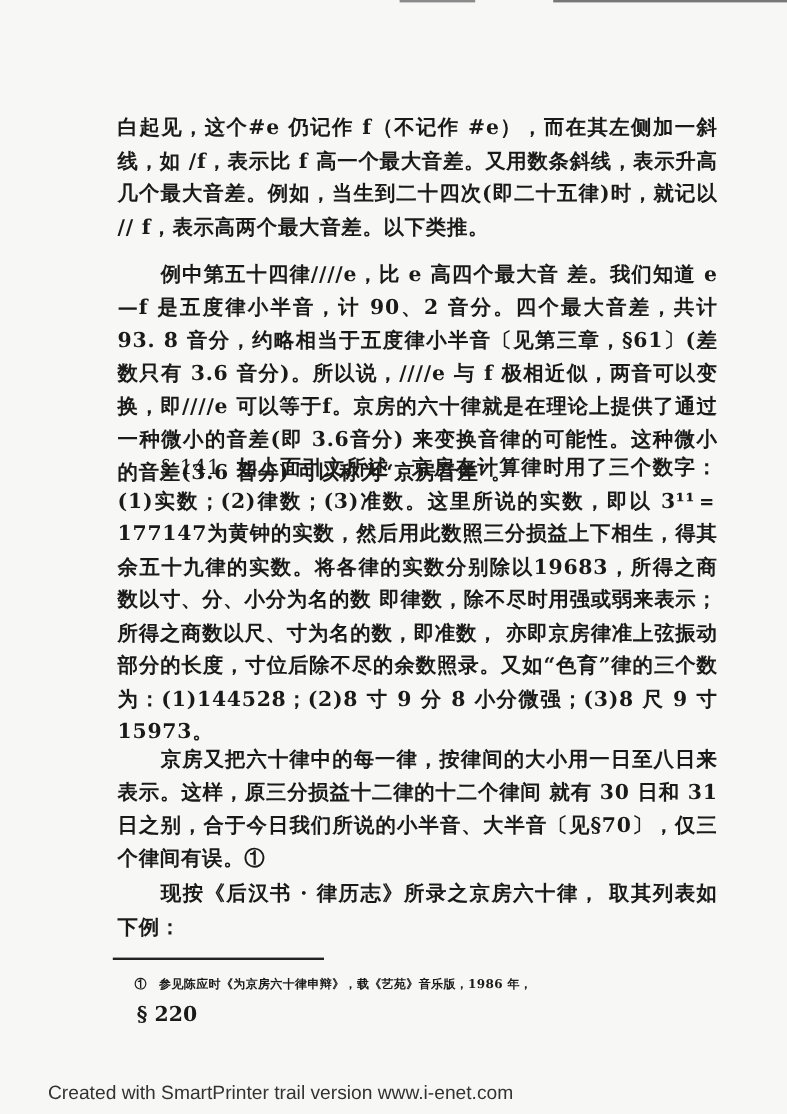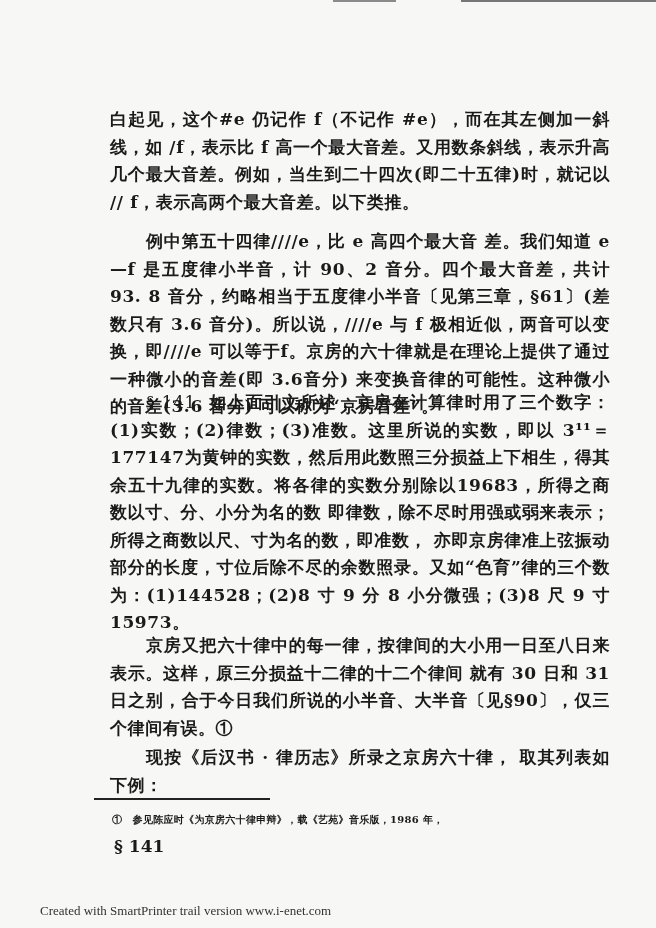--- a/index.html
+++ b/index.html
@@ -7,48 +7,48 @@
       width: 656px; height: 928px; position: relative; overflow: hidden;
       background: #f7f7f5;
       font-family: "DejaVu Serif", "Liberation Serif", serif;
       color: #1a1a1a;
     }
     .topbar1 { position: absolute; top: 0; left: 333px; width: 63px; height: 2px; background: #8a8a8a; }
     .topbar2 { position: absolute; top: 0; left: 461px; width: 195px; height: 2px; background: #777; }
     .page { position: absolute; left: 94px; top: 90px; width: 500px; }
     .para {
       font-size: 17px; line-height: 27.5px; letter-spacing: 0.6px;
-      margin: 16px; text-align: justify; font-weight: 600;
+      margin: 4px; text-align: justify; font-weight: 600;
     }
     .indent { text-indent: 36px; }
     .p1 { position: absolute; top: 0; left: 0; width: 500px; }
     .p2 { position: absolute; top: 122px; left: 0; width: 500px; }
     .p3 { position: absolute; top: 283px; left: 0; width: 500px; }
     .p4 { position: absolute; top: 526px; left: 0; width: 500px; }
     .p5 { position: absolute; top: 638px; left: 0; width: 500px; }
     .sec { font-weight: 400; }
     .rule { position: absolute; left: 94px; top: 798px; width: 176px; height: 2px; background: #222; }
     .fn { position: absolute; left: 112px; top: 813px; font-size: 10px; font-weight: 600; letter-spacing: 0.3px; }
     .fnsec { position: absolute; left: 114px; top: 836px; font-size: 17px; font-weight: 700; }
-    .wm1 { position: absolute; left: 40px; top: 903px; font-family: Liberation Serif, serif; font-size: 13px; color: #333; }
+    .wm1 { position: absolute; left: 40px; top: 903px; font-family: Liberation Sans, sans-serif; font-size: 16px; color: #333; }
     .wm2 { position: absolute; left: 507px; top: 927px; font-family: "DejaVu Sans", sans-serif; font-size: 12px; color: #777; text-shadow: 1px 2px 2px #bbb; }
     .wm2 .brand { color: #c8643c; margin-left: 3px; }
   </style>
 </head>
 <body>
 
 <div class="topbar1"></div>
 <div class="topbar2"></div>
 
 <div class="page">
   <p class="para p1">白起见，这个#e 仍记作 f（不记作 #e），而在其左侧加一斜线，如 /f，表示比 f 高一个最大音差。又用数条斜线，表示升高几个最大音差。例如，当生到二十四次(即二十五律)时，就记以 // f，表示高两个最大音差。以下类推。</p>
   <p class="para indent p2">例中第五十四律////e，比 e 高四个最大音 差。我们知道 e—f 是五度律小半音，计 90、2 音分。四个最大音差，共计 93. 8 音分，约略相当于五度律小半音〔见第三章，§61〕(差数只有 3.6 音分)。所以说，////e 与 f 极相近似，两音可以变换，即////e 可以等于f。京房的六十律就是在理论上提供了通过一种微小的音差(即 3.6音分) 来变换音律的可能性。这种微小的音差(3.6 音分) 可以称为“京房音差”。</p>
   <p class="para indent p3"><span class="sec">§ 141.</span> <span>如上面引文所述，京房在计算律时用了三个数字：(1)实数；(2)律数；(3)准数。这里所说的实数，即以 3¹¹＝177147为黄钟的实数，然后用此数照三分损益上下相生，得其余五十九律的实数。将各律的实数分别除以19683，所得之商数以寸、分、小分为名的数 即律数，除不尽时用强或弱来表示；所得之商数以尺、寸为名的数，即准数， 亦即京房律准上弦振动部分的长度，寸位后除不尽的余数照录。又如“色育”律的三个数为：(1)144528；(2)8 寸 9 分 8 小分微强；(3)8 尺 9 寸15973。</span></p>
-  <p class="para indent p4">京房又把六十律中的每一律，按律间的大小用一日至八日来表示。这样，原三分损益十二律的十二个律间 就有 30 日和 31 日之别，合于今日我们所说的小半音、大半音〔见§90〕，仅三个律间有误。①</p>
+  <p class="para indent p4">京房又把六十律中的每一律，按律间的大小用一日至八日来表示。这样，原三分损益十二律的十二个律间 就有 30 日和 31 日之别，合于今日我们所说的小半音、大半音〔见§70〕，仅三个律间有误。①</p>
   <p class="para indent p5">现按《后汉书 · 律历志》所录之京房六十律， 取其列表如下例：</p>
 </div>
 
 <div class="rule"></div>
 <div class="fn">①　参见陈应时《为京房六十律申辩》，载《艺苑》音乐版，1986 年，</div>
-<div class="fnsec">§ 141</div>
+<div class="fnsec">§ 220</div>
 
 <div class="wm1">Created with SmartPrinter trail version www.i-enet.com</div>
 <div class="wm2"><span>歌谱简谱网</span><span class="brand">jianpu.cn</span></div>
 
 </body></html>

